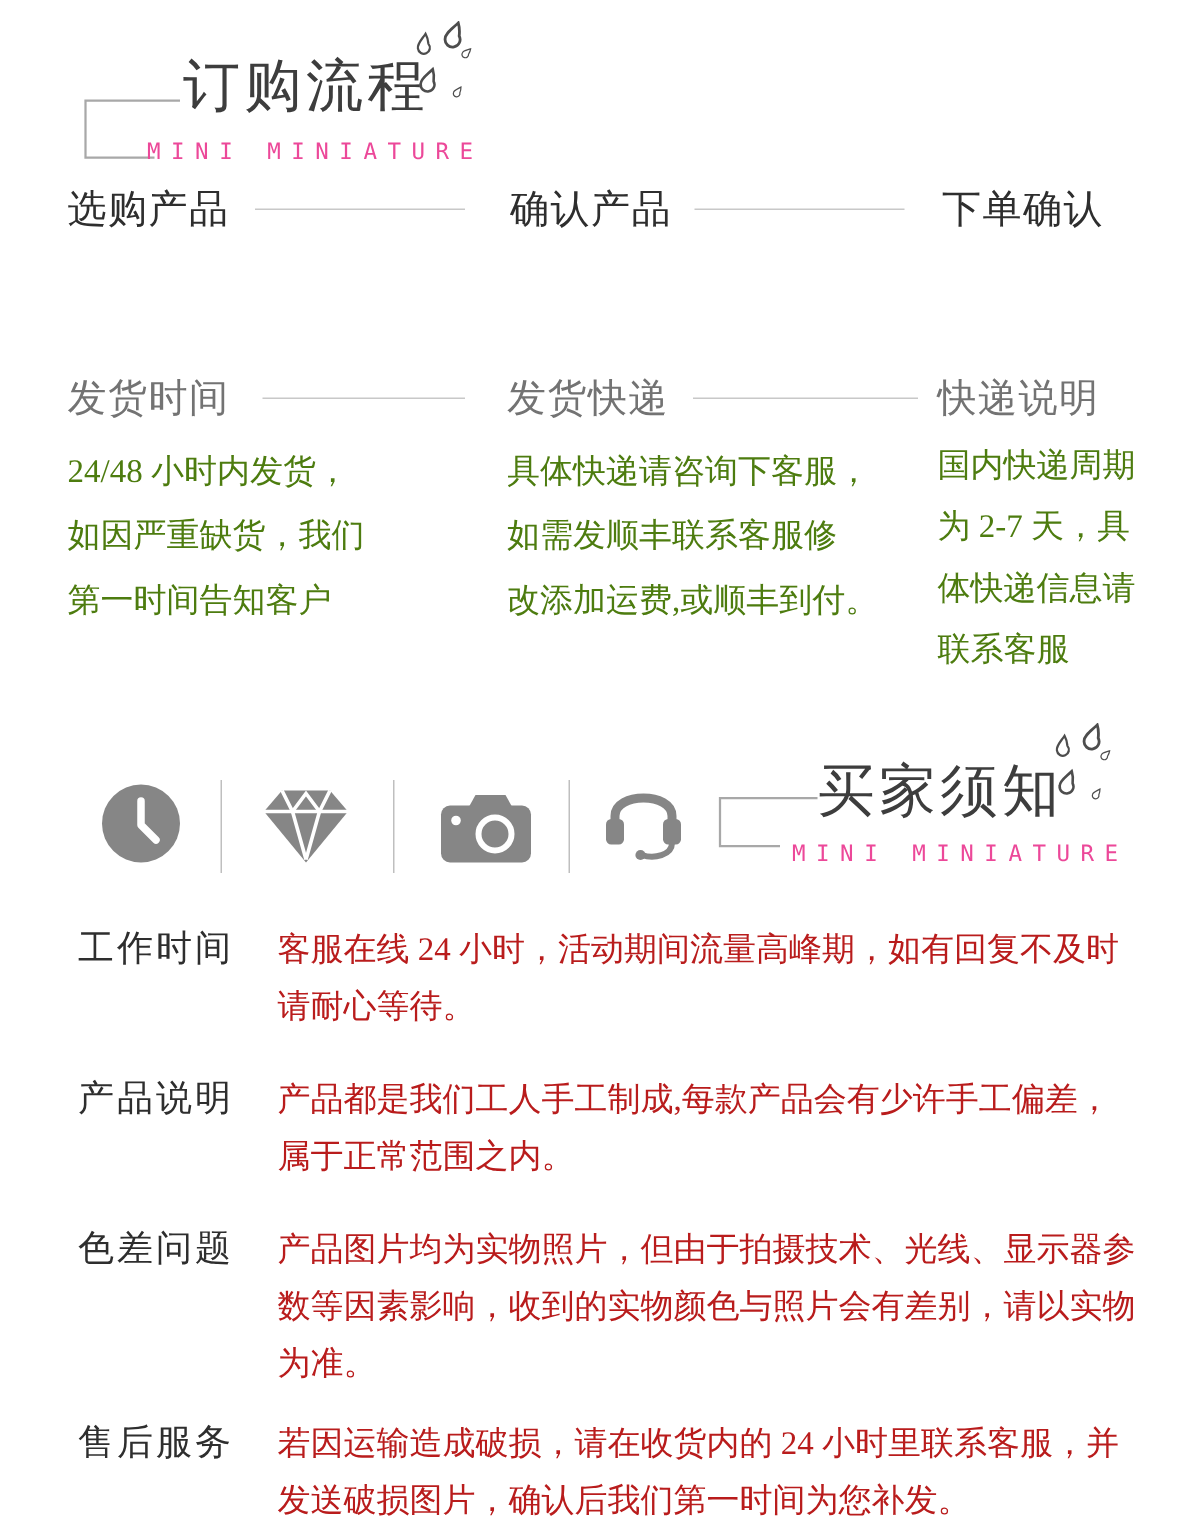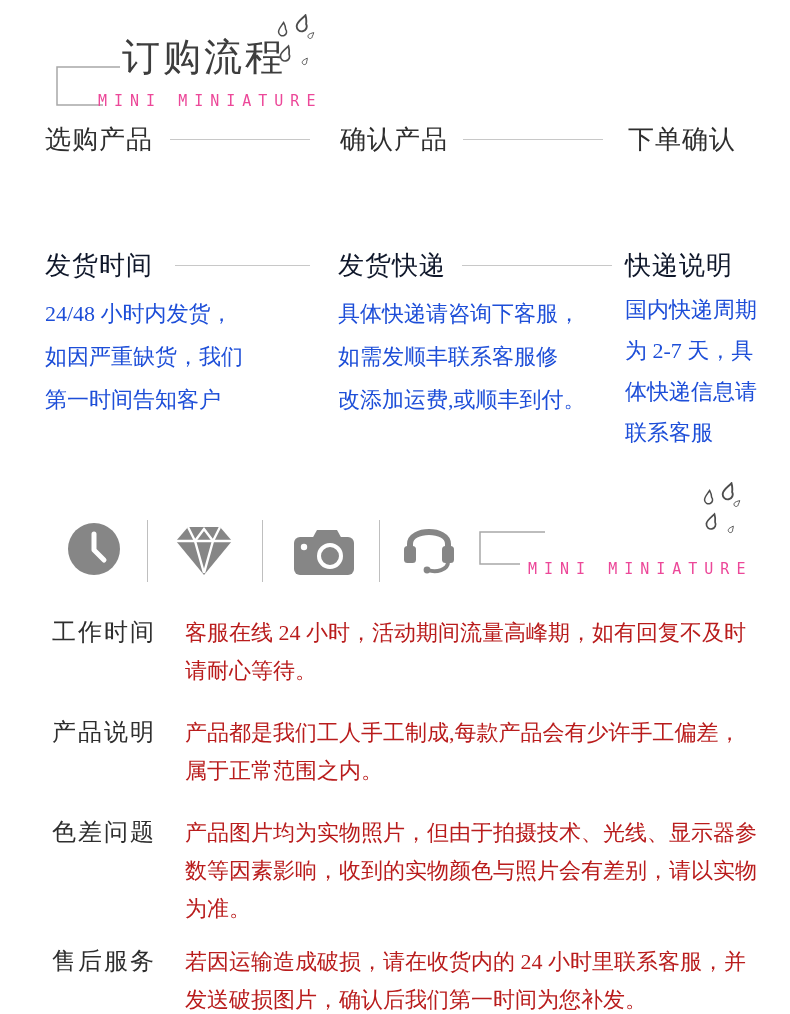--- a/index.html
+++ b/index.html
@@ -15,23 +15,23 @@
     font-size:38px;font-weight:400;letter-spacing:3px;color:#3d3d3d;
     font-family:"Liberation Serif","DejaVu Serif",serif;white-space:nowrap;
   }
   .subtitle{
     font-size:15px;letter-spacing:7px;color:#ec4899;white-space:nowrap;
     font-family:"DejaVu Sans Mono","Liberation Mono",monospace;font-weight:400;
   }
   
   .step-label{font-size:26px;color:#2e2e2e;white-space:nowrap;letter-spacing:1px;}
   .h-line{height:1px;background:#c8c8c8;}
-  .col-heading{font-size:26px;color:#0f172a;white-space:nowrap;letter-spacing:1px;}
+  .col-heading{font-size:26px;color:#737373;white-space:nowrap;letter-spacing:1px;}
   .col-body{
-    font-size:22px;line-height:43px;color:#1d4ed8;white-space:pre-line;
+    font-size:22px;line-height:43px;color:#4d7c0f;white-space:pre-line;
   }
   
   .v-sep{width:1px;background:#bfbfbf;}
   
   .item-label{font-size:24px;color:#2e2e2e;white-space:nowrap;letter-spacing:2px;}
   .item-text{font-size:22px;line-height:38px;color:#b91c1c;white-space:pre-line;}
 </style>
 </head>
 <body>
 
@@ -112,20 +112,21 @@
     <rect x="4" y="28" width="12" height="17" rx="3.5" fill="#868686"></rect>
     <rect x="42" y="28" width="12" height="17" rx="3.5" fill="#868686"></rect>
     <path d="M48,44 C48,52 36,55 28,52" fill="none" stroke="#868686" stroke-width="4" stroke-linecap="round"></path>
     <circle cx="27" cy="52" r="3.4" fill="#868686"></circle>
   </svg>
 
   <svg class="abs" style="left:468px;top:522px;" width="80" height="42" viewBox="0 0 80 42">
     <polyline points="77,6 12,6 12,38 52,38" fill="none" stroke="#a8a8a8" stroke-width="1.5"></polyline>
   </svg>
 
+  <div class="abs big-title" style="left:545px;top:498px;">买家须知</div>
 
   <svg class="abs" style="left:700px;top:478px;" width="46" height="62" viewBox="0 0 46 62">
     <defs>
       <path id="drop2" d="M10,1 C7,4 3,6.5 3,9.5 A4,4 0 1 0 10.5,8 C10.8,5.5 10.6,3 10,1 Z" fill="none" stroke="#4d4d4d" stroke-width="1.5"></path>
     </defs>
     <use href="#drop2" transform="translate(1,8) rotate(-12 7 7)"></use>
     <use href="#drop2" transform="translate(19,0) scale(1.25)"></use>
     <use href="#drop2" transform="translate(33,17) scale(0.55) rotate(25 7 7)"></use>
     <use href="#drop2" transform="translate(3,31) scale(1.15)"></use>
     <use href="#drop2" transform="translate(27,43) scale(0.55) rotate(15 7 7)"></use>

